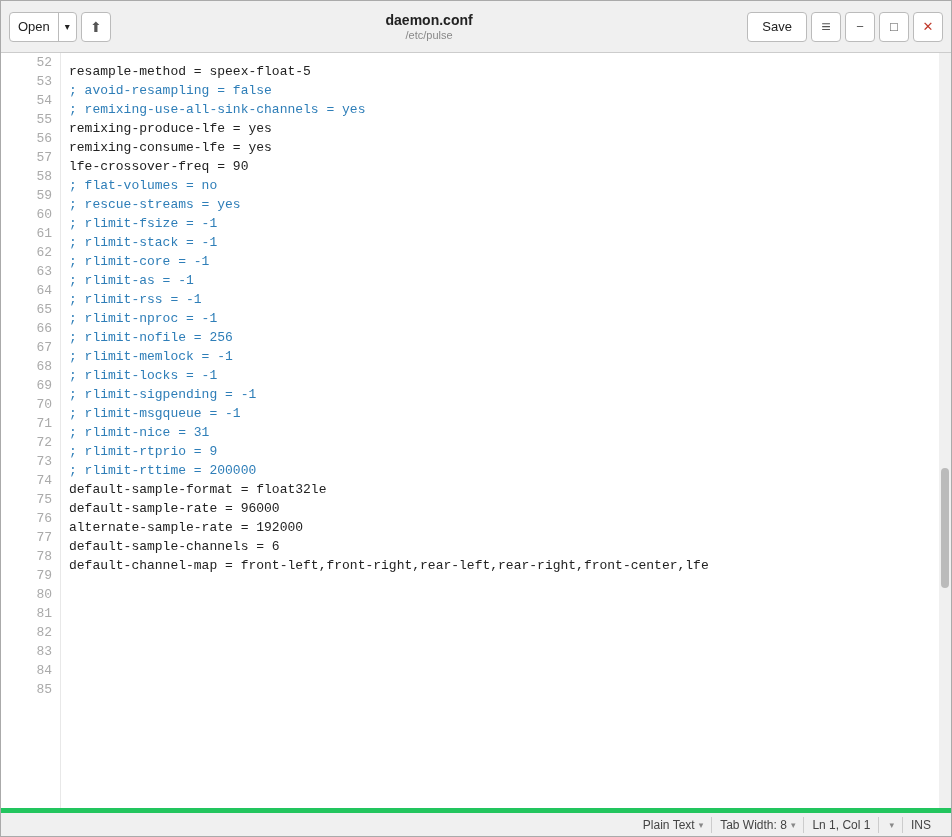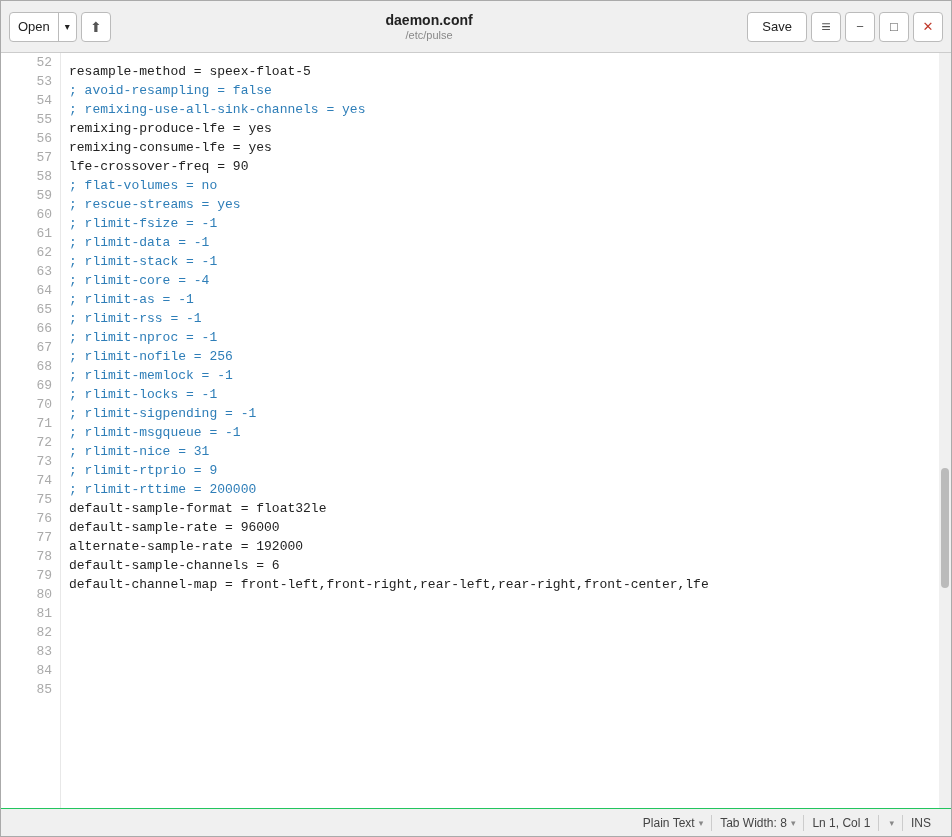--- a/index.html
+++ b/index.html
@@ -187,21 +187,21 @@
       width: 8px;
       background: #bbb;
       border-radius: 4px;
       top: 55%;
       height: 120px;
     }
     
     .statusbar {
       height: 28px;
       background: #f0f0f0;
-      border-top: 1px solid #22c55e;
+      border-top: 5px solid #22c55e;
       display: flex;
       align-items: center;
       padding: 0 12px;
       flex-shrink: 0;
       gap: 0;
     }
     .statusbar-spacer { flex: 1; }
     .statusbar-item {
       display: flex;
       align-items: center;
@@ -306,23 +306,22 @@
         <div class="code-line commented">; remixing-use-all-sink-channels = yes</div>
         <div class="code-line plain">remixing-produce-lfe = yes</div>
         <div class="code-line plain">remixing-consume-lfe = yes</div>
         <div class="code-line plain">lfe-crossover-freq = 90</div>
         <div class="code-line plain"></div>
         <div class="code-line commented">; flat-volumes = no</div>
         <div class="code-line plain"></div>
         <div class="code-line commented">; rescue-streams = yes</div>
         <div class="code-line plain"></div>
         <div class="code-line commented">; rlimit-fsize = -1</div>
-        <div class="code-line commented">; rlimit-data = -1</div>
         <div class="code-line commented">; rlimit-stack = -1</div>
-        <div class="code-line commented">; rlimit-core = -4</div>
+        <div class="code-line commented">; rlimit-core = -1</div>
         <div class="code-line commented">; rlimit-as = -1</div>
         <div class="code-line commented">; rlimit-rss = -1</div>
         <div class="code-line commented">; rlimit-nproc = -1</div>
         <div class="code-line commented">; rlimit-nofile = 256</div>
         <div class="code-line commented">; rlimit-memlock = -1</div>
         <div class="code-line commented">; rlimit-locks = -1</div>
         <div class="code-line commented">; rlimit-sigpending = -1</div>
         <div class="code-line commented">; rlimit-msgqueue = -1</div>
         <div class="code-line commented">; rlimit-nice = 31</div>
         <div class="code-line commented">; rlimit-rtprio = 9</div>

